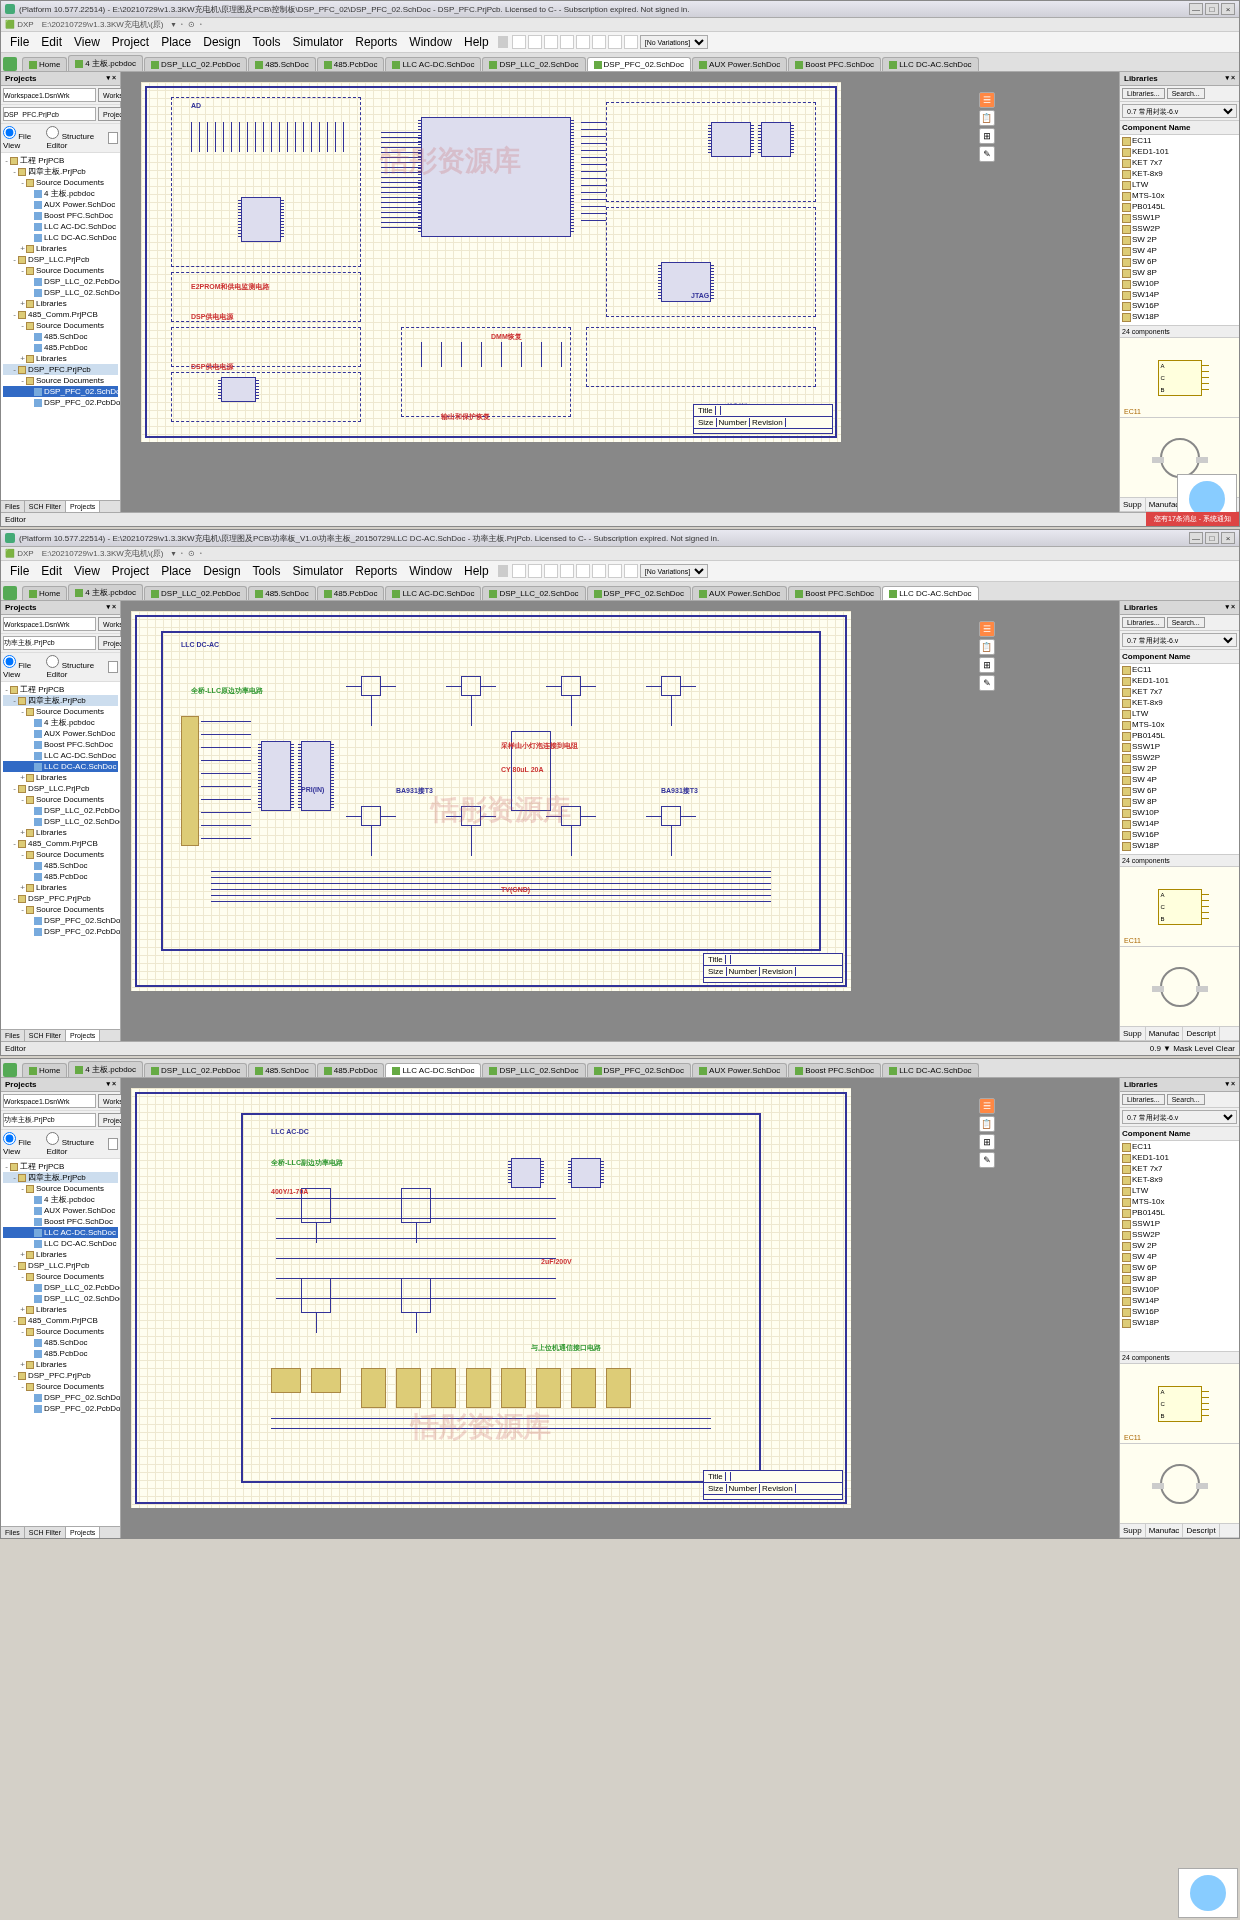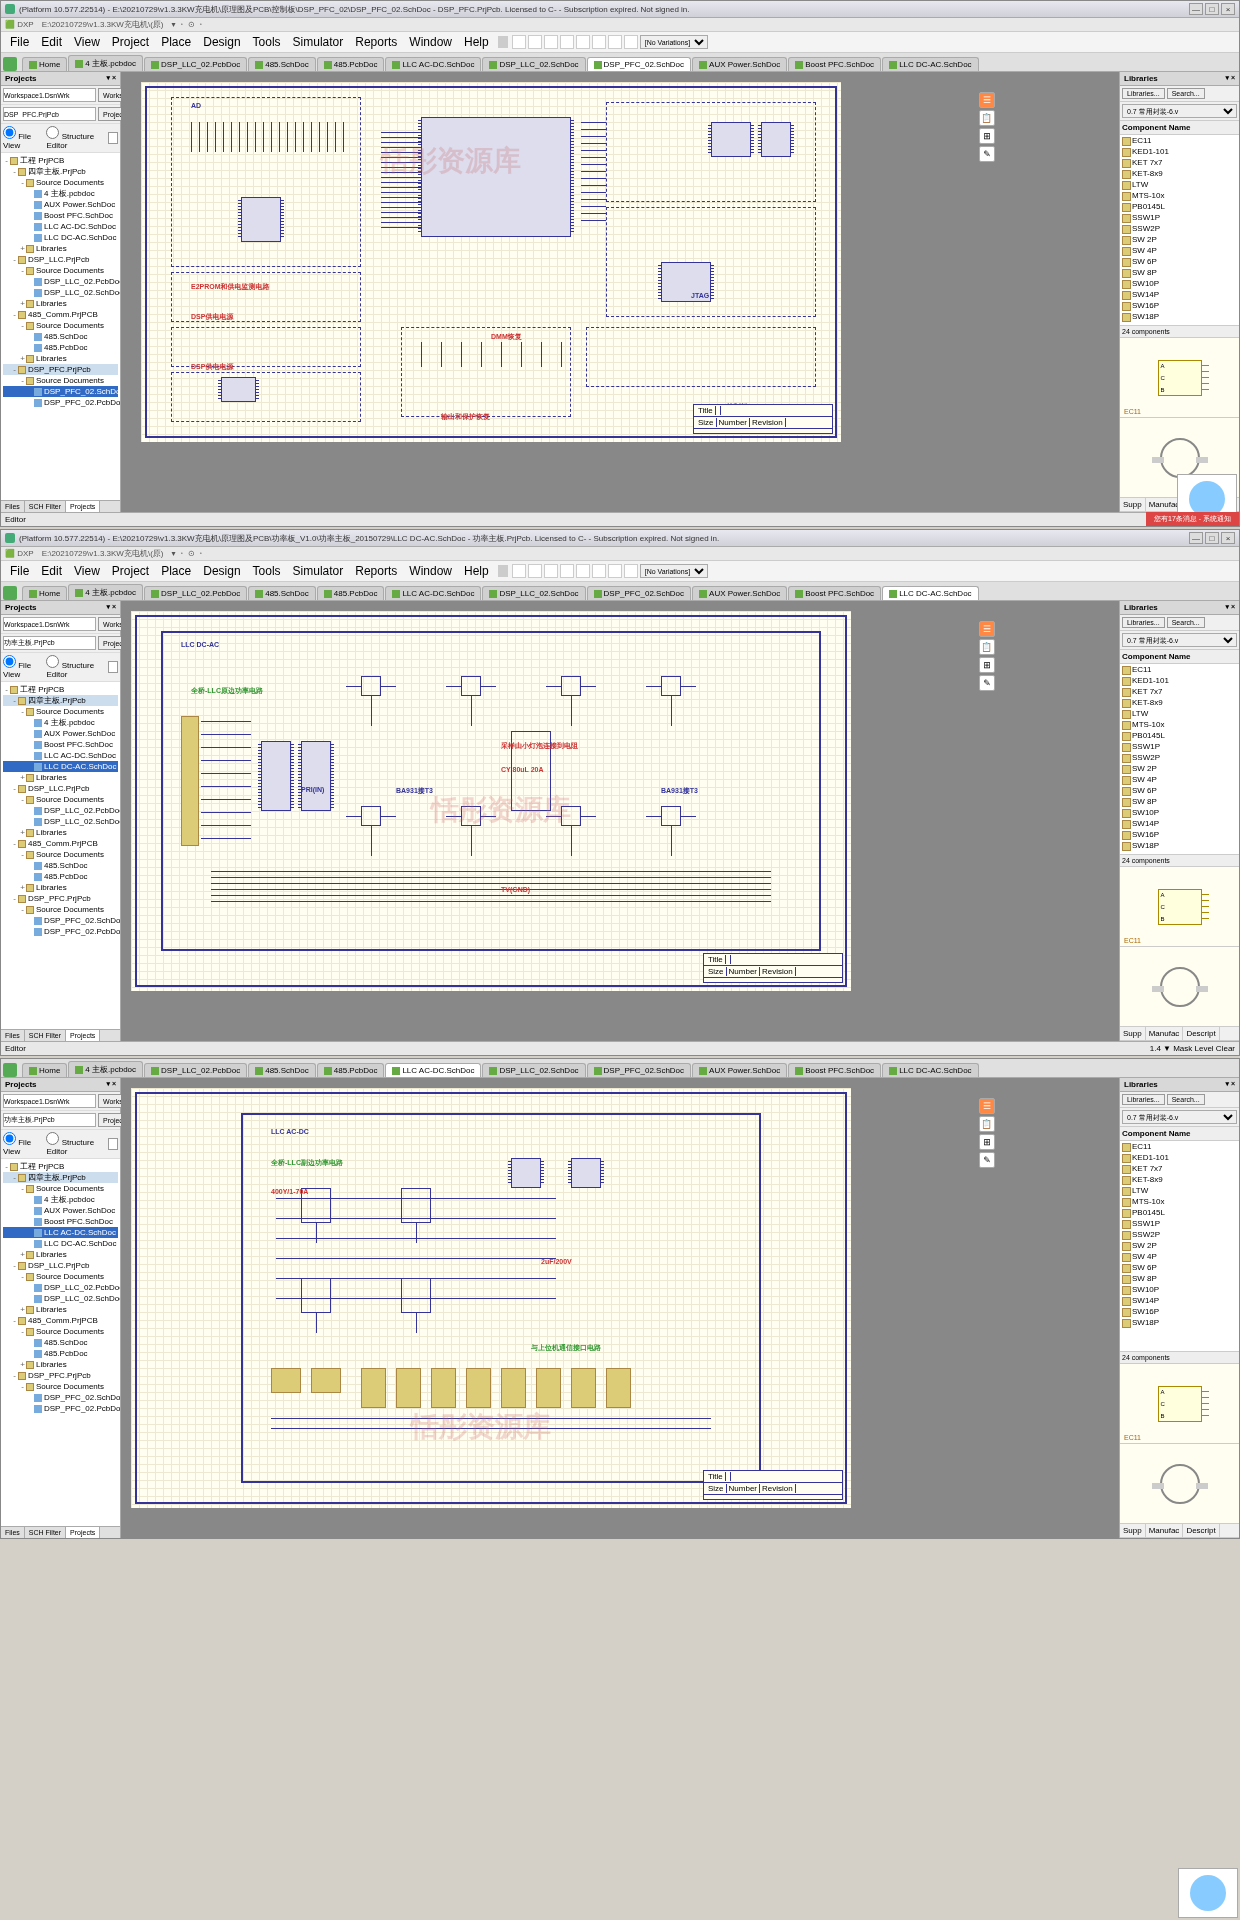--- a/index.html
+++ b/index.html
@@ -656,21 +656,21 @@
             <span>Manufac</span>
             <span>Descript</span>
           </div>
           <div class="corner-widget">
             <div class="circ"></div>
           </div>
         </div>
       </div>
       <div class="statusbar">
         <span>Editor</span>
-        <span>1.4 ▼ Mask Level  Clear</span>
+        <span>0.9 ▼ Mask Level  Clear</span>
       </div>
     </div>
     <div class="window" style="--bh: 460px;">
       <div class="tabbar">
         <span class="homebtn"></span>
         <span class="tab">
           <span class="ticon"></span>
           <span>Home</span>
         </span>
         <span class="tab">

